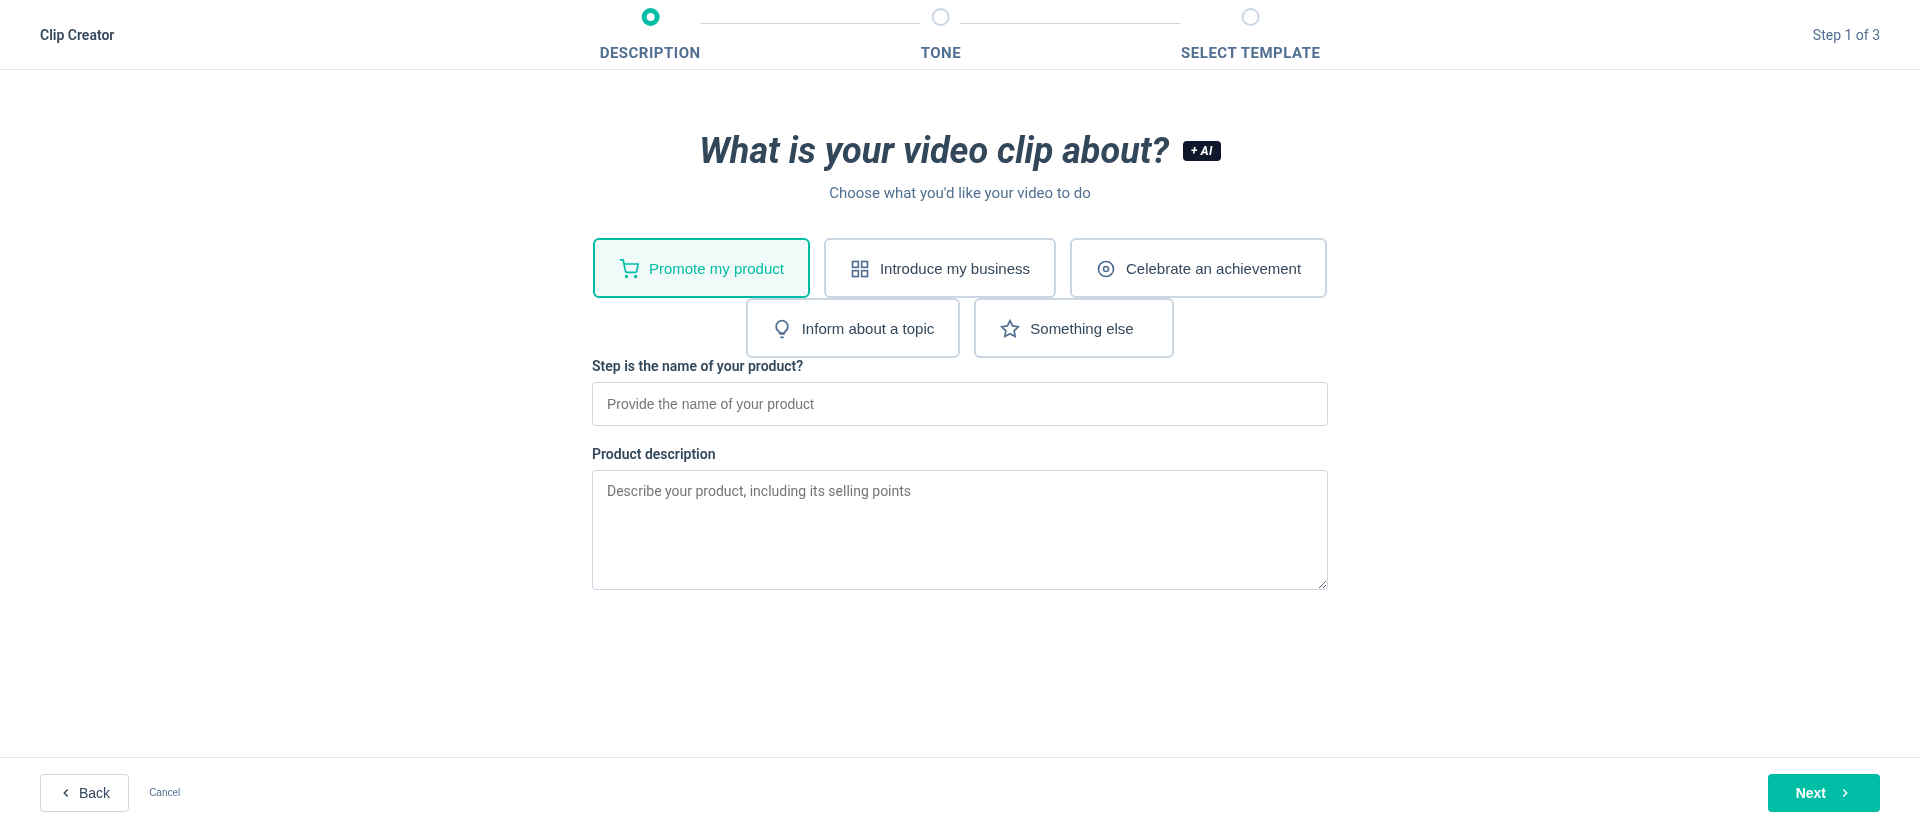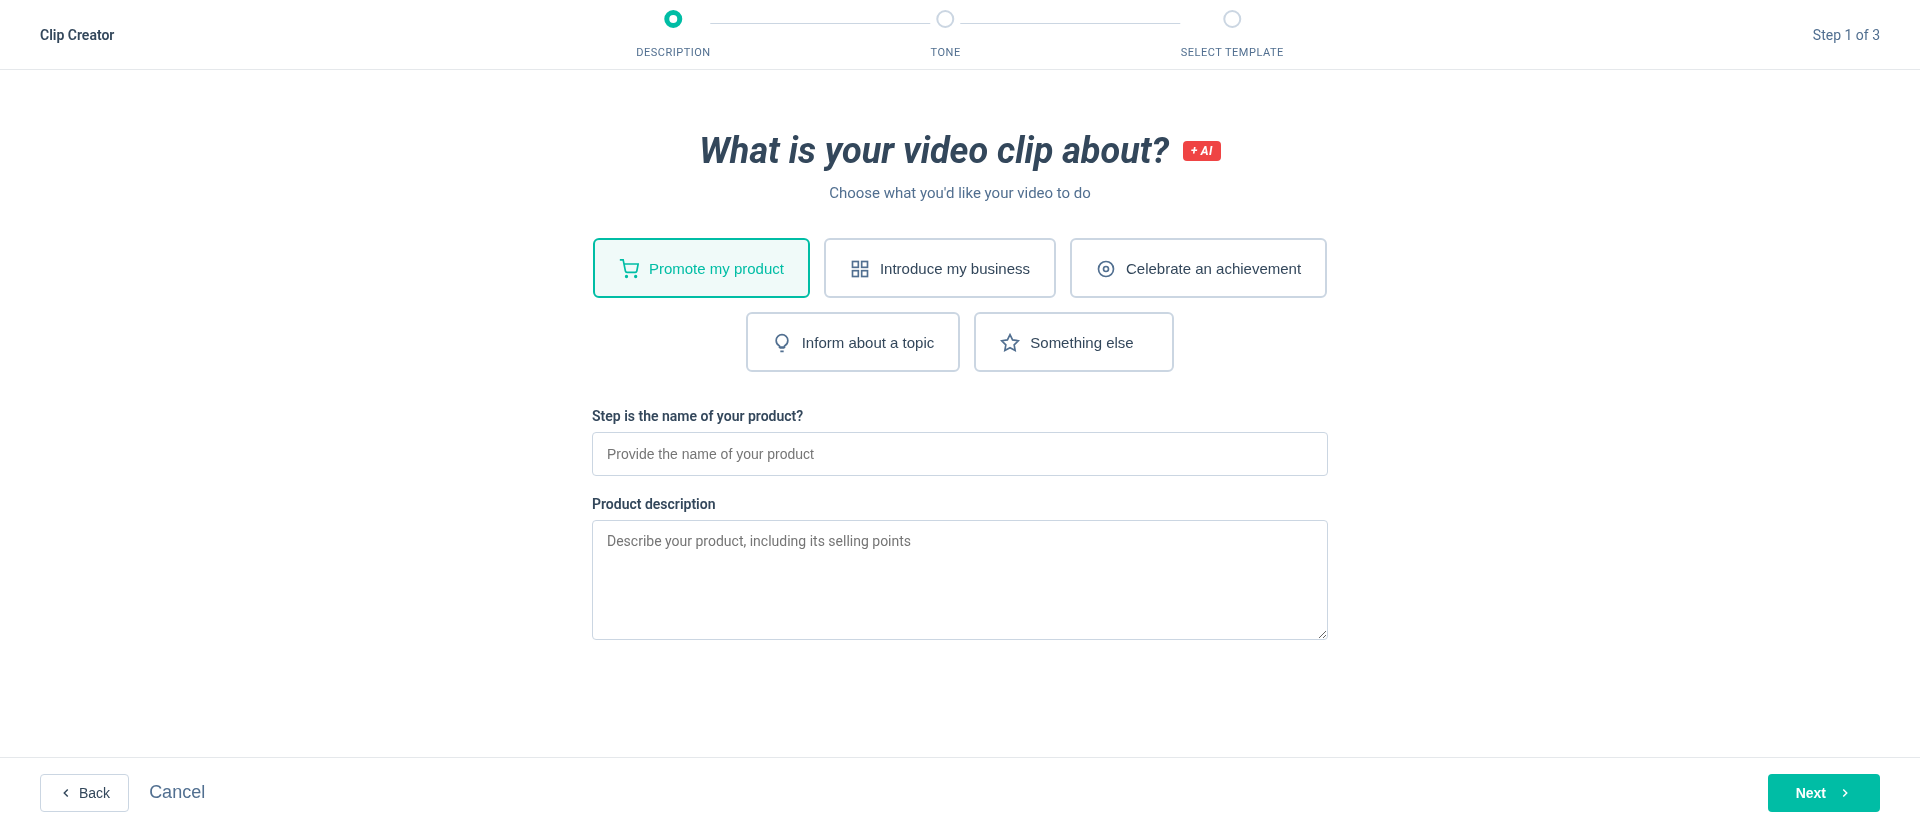--- a/index.html
+++ b/index.html
@@ -61,22 +61,22 @@
       border-color: #cbd6e2;
       background: #fff;
     }
     .step-circle-inner {
       width: 8px;
       height: 8px;
       border-radius: 50%;
       background: #fff;
     }
     .step-label {
-      font-size: 11px;
-      font-weight: 400;
+      font-size: 15px;
+      font-weight: 700;
       text-transform: uppercase;
       letter-spacing: 0.5px;
       margin-top: 18px;
       color: #516f90;
     }
     .step-connector {
       width: 220px;
       height: 1px;
       background: #cbd6e2;
       margin-bottom: 22px;
@@ -101,41 +101,40 @@
       font-size: 36px;
       font-weight: 700;
       color: #33475b;
       margin-bottom: 12px;
       display: flex;
       align-items: center;
       gap: 14px;
       font-style: italic;
     }
     .ai-badge {
-      background: #ef4444;
+      background: #0f172a;
       color: #fff;
       font-size: 12px;
       font-weight: 700;
       padding: 3px 8px;
       border-radius: 4px;
       letter-spacing: 0.3px;
     }
     .page-subtitle {
       font-size: 15px;
       color: #516f90;
       margin-bottom: 36px;
     }
 
     
     .options-grid {
       display: flex;
       flex-direction: column;
       align-items: center;
-      gap: 14px;
-      margin-bottom: 36px;
+      gap: 0;
     }
     .options-row {
       display: flex;
       gap: 14px;
     }
     .option-card {
       display: flex;
       align-items: center;
       gap: 10px;
       padding: 0 24px;
@@ -221,21 +220,21 @@
       padding: 0 18px;
       border: 1px solid #cbd6e2;
       border-radius: 4px;
       background: #fff;
       font-size: 14px;
       font-weight: 500;
       color: #33475b;
       cursor: pointer;
     }
     .cancel-link {
-      font-size: 18px;
+      font-size: 10px;
       color: #516f90;
       cursor: pointer;
       text-decoration: none;
       background: none;
       border: none;
     }
     .next-button {
       display: flex;
       align-items: center;
       gap: 12px;

